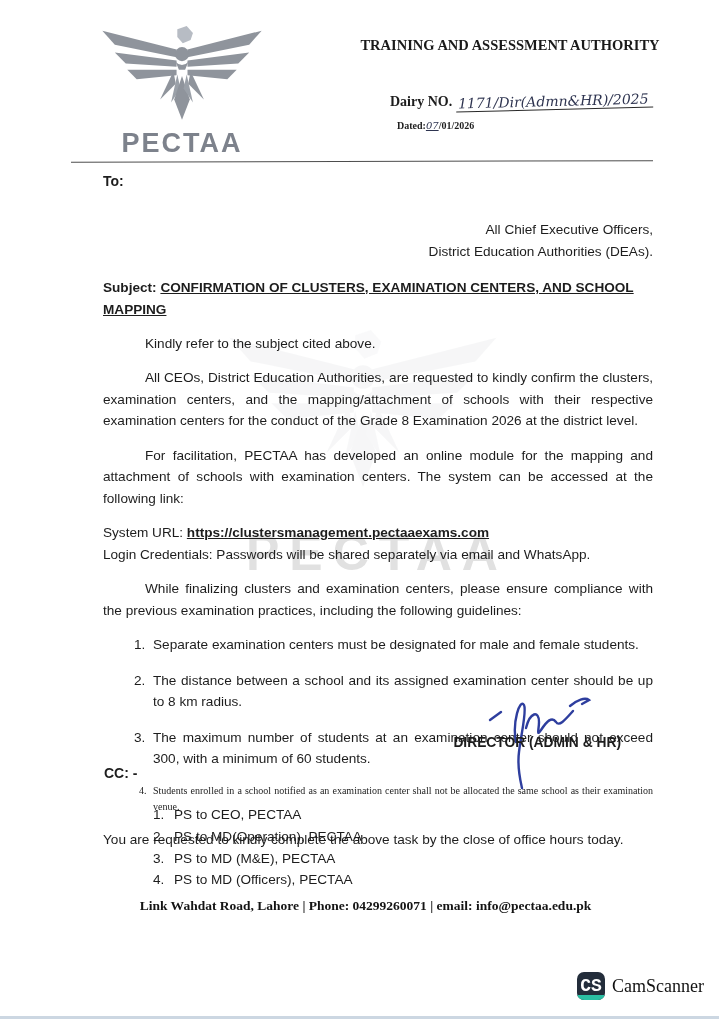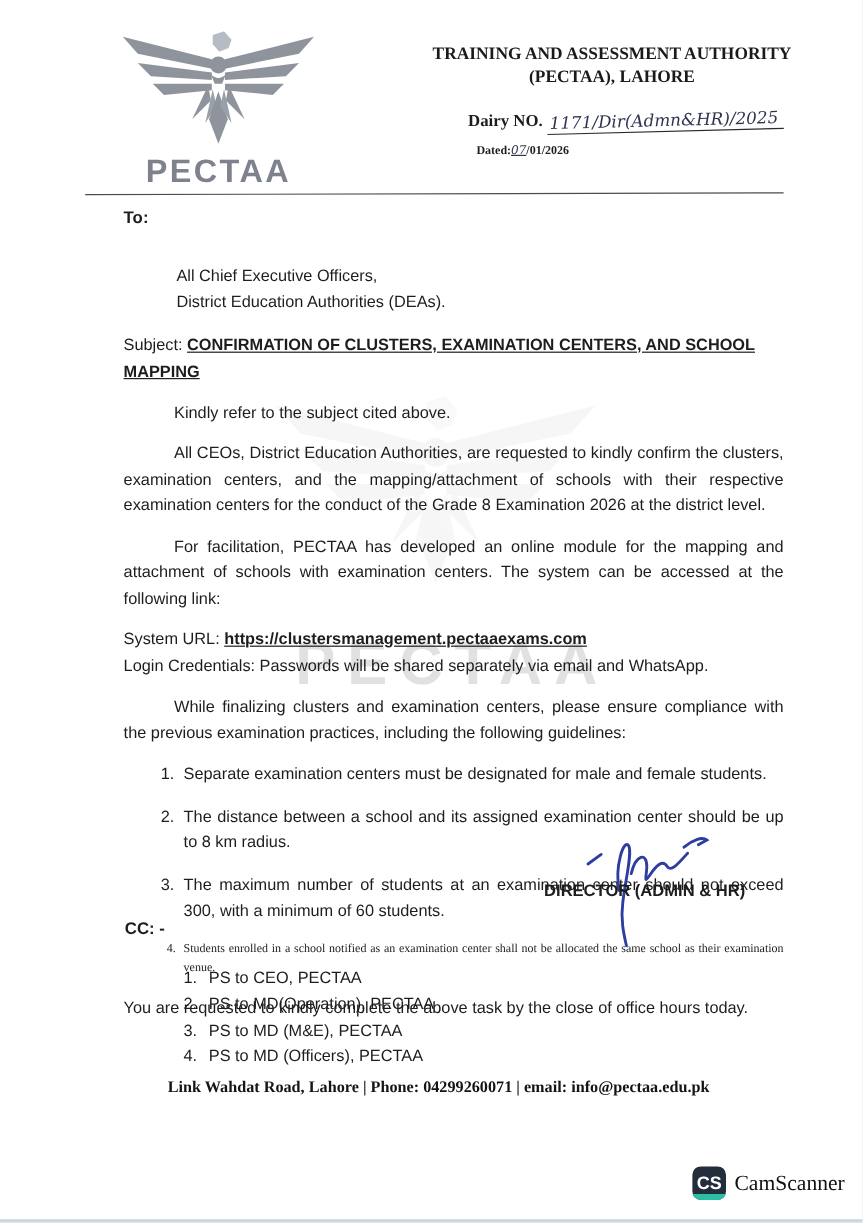--- a/index.html
+++ b/index.html
@@ -45,22 +45,22 @@
   .wm-eagle { position:absolute; left:218px; top:330px; opacity:0.075; }
   .wm-text {
     position:absolute; left:246px; top:524px; font-size:50px; font-weight:bold;
     letter-spacing:10px; color:#bdbdbd; opacity:0.45;
     font-family:"Liberation Sans", sans-serif;
   }
 
   
   .letter { position:absolute; left:103px; top:170px; width:550px; font-size:13.6px; line-height:1.58; }
   .to-label { font-weight:bold; font-size:14px; }
-  .recipients { margin-top:27px; margin-left:44px; }
-  .subject-line { margin-top:15px; }
+  .recipients { margin-top:27px; margin-left:44px;text-align:right; }
+  .subject-line { margin-top:15px;font-weight:bold; }
   .subject-line b { text-decoration:underline; }
   .para { margin-top:13px; text-indent:42px; text-align:justify; }
   .para.first { text-align:left; }
   .url-block { margin-top:13px; }
   .url-link { font-weight:bold; text-decoration:underline; }
   ol.guidelines { margin-top:13px; padding-left:46px; }
   ol.guidelines li { margin-bottom:14px; padding-left:4px; text-align:justify; }
   ol.guidelines li:nth-child(4) { font-family:"Liberation Serif", serif; font-size:10px; }
   .closing { margin-top:4px; }
 
@@ -76,23 +76,23 @@
   
   .footer {
     position:absolute; left:6px; top:898px; width:719px; text-align:center;
     font-family:"Liberation Serif", serif; font-weight:bold; font-size:13.5px; color:#141414;
   }
 
   
   .camscanner { position:absolute; left:577px; top:972px; display:flex; align-items:center; }
   .cs-badge {
     position:relative; width:28px; height:28px; border-radius:7px;
-    background:#232d3b; color:#ffffff; font-weight:bold; font-size:15px;
+    background:#232d3b; color:#ffffff; font-weight:bold; font-size:18px;
     display:flex; align-items:center; justify-content:center; overflow:hidden;
-    font-family:Liberation Sans, sans-serif;
+    font-family:Liberation Mono, monospace;
   }
   .cs-badge::after {
     content:""; position:absolute; left:0; right:0; bottom:0; height:5px;
     background:#2bbfa3; border-radius:0 0 7px 7px;
   }
   .cs-brand { margin-left:7px; font-family:Liberation Serif, serif; font-size:18px; color:#111; }
   .bottom-line { position:absolute; left:0; bottom:0; width:719px; height:3px; background:#ccd7e2; }
 </style>
 </head>
 <body>
@@ -132,21 +132,20 @@
 
   <div class="logo-block">
     <svg width="172" height="100" viewBox="0 0 220 128">
       <use href="#eagle"></use>
     </svg>
     <div class="logo-word">PECTAA</div>
   </div>
 
   <div class="header-text">
     <div>TRAINING AND ASSESSMENT AUTHORITY</div>
-    <div>(PECTAA), LAHORE</div>
   </div>
 
   <div class="dairy-line">
     <span>Dairy NO.</span>
     <span class="handwrite">1171/Dir(Admn&amp;HR)/2025</span>
   </div>
   <div class="dated-line">
     <span>Dated:</span><span class="hand-day">07</span><span>/01/2026</span>
   </div>
 

